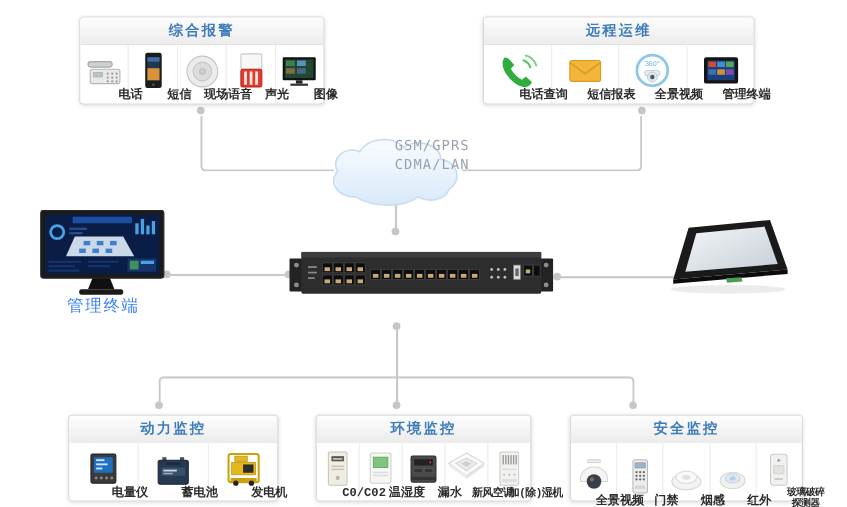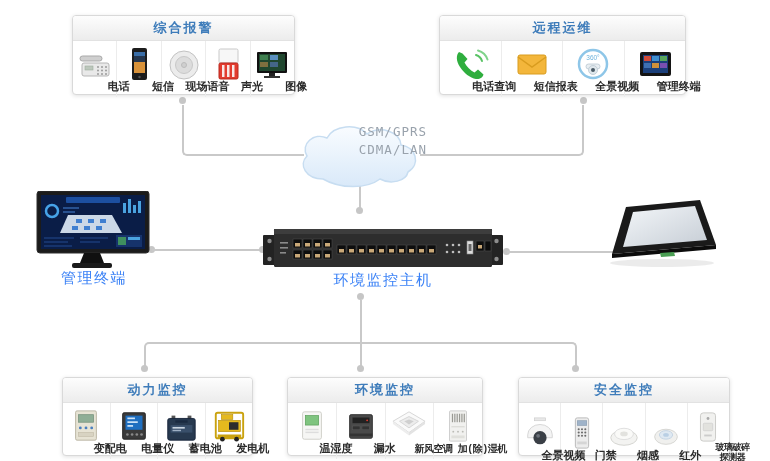--- a/index.html
+++ b/index.html
@@ -180,21 +180,20 @@
           <circle cx="190" cy="27" r="1.3"></circle>
           <circle cx="196" cy="27" r="1.3"></circle>
       </g>
       <rect x="204" y="16" width="6" height="13" fill="#ddd" stroke="#8a8a8a" stroke-width="0.6"></rect>
       <rect x="205.5" y="19" width="3" height="7" fill="#666"></rect>
       <rect x="213" y="16" width="8" height="10" fill="#0d0d0d" stroke="#4a4a4a" stroke-width="0.6"></rect>
       <rect x="222" y="16" width="6" height="10" fill="#0d0d0d" stroke="#4a4a4a" stroke-width="0.6"></rect>
       <rect x="215" y="20" width="4" height="3.5" fill="#c9a878"></rect>
     </svg>
   </div>
-  <div class="dev-label" style="left:283px;top:271px;width:200px">环境监控主机</div>
 
   <div class="device" style="left:602px;top:197px">
     <svg width="118" height="72" viewBox="0 0 118 72">
       <defs>
         <linearGradient id="scr" x1="0" y1="0" x2="1" y2="1">
           <stop offset="0" stop-color="#f3f6f9"></stop>
             <stop offset="1" stop-color="#c6cdd5"></stop>
         </linearGradient>
       </defs>
       <ellipse cx="60" cy="66" rx="52" ry="4" fill="#000" opacity="0.08"></ellipse>
@@ -332,33 +331,20 @@
       </div>
     </div>
   </div>
 
   <div class="panel" style="left:62px;top:377px;width:191px;height:79px">
     <div class="panel-header">动力监控</div>
     <div class="panel-body">
       <div class="cell">
         <div class="icon">
           <svg width="38" height="34" viewBox="0 0 40 36">
-            <rect x="9" y="2" width="22" height="31" rx="1.5" fill="#e7e3d4" stroke="#b9b4a2"></rect>
-            <rect x="12" y="6" width="16" height="8" fill="#8fae96" stroke="#77937e" stroke-width="0.8"></rect>
-            <circle cx="14" cy="20" r="1.5" fill="#4a7fbf"></circle>
-              <circle cx="20" cy="20" r="1.5" fill="#4a7fbf"></circle>
-              <circle cx="26" cy="20" r="1.5" fill="#4a7fbf"></circle>
-            <rect x="12" y="25" width="16" height="4" fill="#d8d3c2" stroke="#beb8a4" stroke-width="0.6"></rect>
-          </svg>
-        </div>
-        <span class="label">变配电</span>
-      </div>
-      <div class="cell">
-        <div class="icon">
-          <svg width="38" height="34" viewBox="0 0 40 36">
             <rect x="8" y="4" width="24" height="28" rx="1.5" fill="#3a3a3a" stroke="#222"></rect>
             <rect x="11" y="7" width="18" height="15" fill="#1f6fc0"></rect>
             <rect x="13" y="9" width="8" height="1.8" fill="#cfe4f7"></rect>
             <rect x="13" y="13" width="11" height="1.8" fill="#cfe4f7"></rect>
             <rect x="13" y="17" width="6" height="1.8" fill="#cfe4f7"></rect>
             <circle cx="13" cy="27" r="1.4" fill="#8a8a8a"></circle>
               <circle cx="18" cy="27" r="1.4" fill="#8a8a8a"></circle>
             <circle cx="23" cy="27" r="1.4" fill="#8a8a8a"></circle>
               <circle cx="28" cy="27" r="1.4" fill="#8a8a8a"></circle>
           </svg>
@@ -392,20 +378,33 @@
           </svg>
         </div>
         <span class="label">发电机</span>
       </div>
     </div>
   </div>
 
   <div class="panel" style="left:287px;top:377px;width:196px;height:79px">
     <div class="panel-header">环境监控</div>
     <div class="panel-body">
+      <div class="cell">
+        <div class="icon">
+          <svg width="38" height="34" viewBox="0 0 40 36">
+            <rect x="11" y="2" width="18" height="32" rx="1.5" fill="#efede4" stroke="#c6c3b4"></rect>
+            <rect x="14" y="6" width="12" height="5" fill="#5a5a52"></rect>
+            <rect x="15.5" y="8" width="9" height="1.4" fill="#d8d5c8"></rect>
+            <rect x="14" y="15" width="12" height="1.5" fill="#c9c6b8"></rect>
+            <rect x="14" y="18" width="12" height="1.5" fill="#c9c6b8"></rect>
+            <circle cx="20" cy="27" r="2" fill="#b9b6a6"></circle>
+          </svg>
+        </div>
+        <span class="label">C0/C02</span>
+      </div>
       <div class="cell">
         <div class="icon">
           <svg width="38" height="34" viewBox="0 0 40 36">
             <rect x="10" y="3" width="20" height="29" rx="2" fill="#f6f6f4" stroke="#cfcfc9"></rect>
             <rect x="13" y="7" width="14" height="10" fill="#7fc47f" stroke="#5fa35f" stroke-width="0.8"></rect>
             <rect x="13" y="21" width="14" height="1.5" fill="#dddddd"></rect>
             <rect x="13" y="24" width="14" height="1.5" fill="#dddddd"></rect>
           </svg>
         </div>
         <span class="label">温湿度</span>

